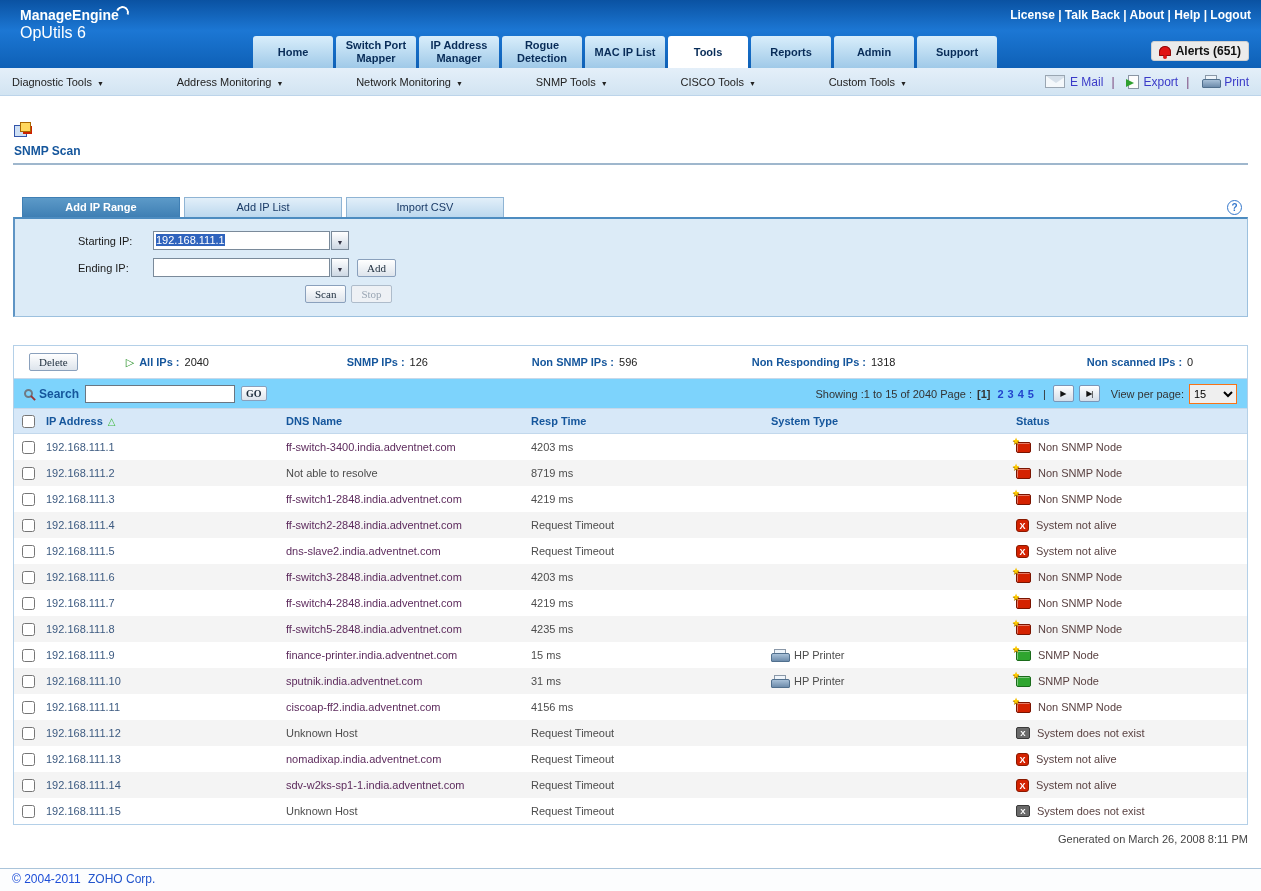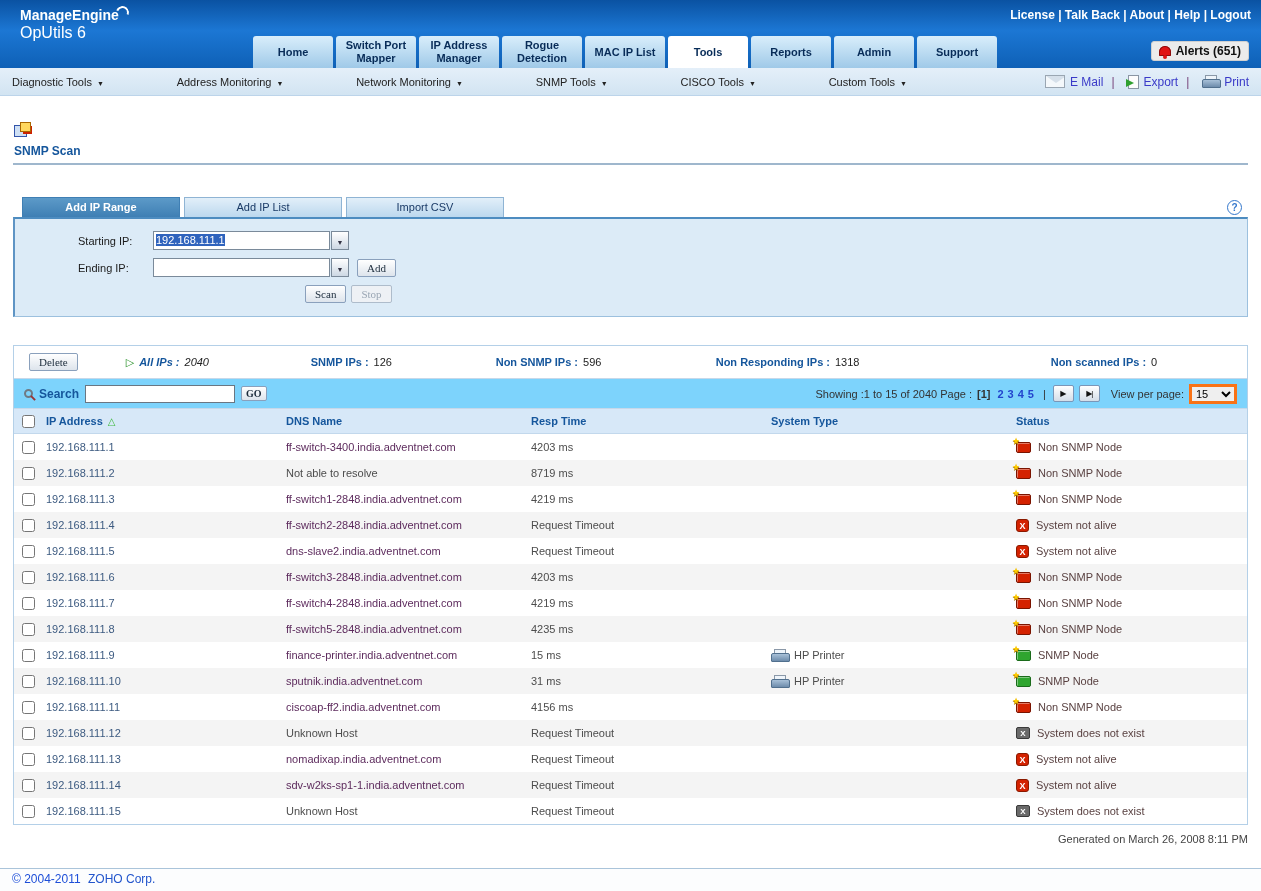--- a/index.html
+++ b/index.html
@@ -95,21 +95,21 @@
   .btn.add { margin-left:8px; }
   .form-row.buttons { margin:2px 0 0 242px; gap:5px; }
 
   
   .results { margin:28px 13px 0 13px; border:1px solid #b4d0e8; }
   .summary-row { height:33px; display:flex; align-items:center; background:#fff;
     border-bottom:1px solid #c6d8ea; }
   .btn.delete { margin-left:15px; }
   .stats { display:flex; flex:1; margin-left:48px; align-items:center; }
   .stat { display:flex; align-items:center; }
-  .stat:nth-child(1){ width:185px;font-style:italic; } .stat:nth-child(2){ width:185px; }
+  .stat:nth-child(1){ width:221px; } .stat:nth-child(2){ width:185px; }
   .stat:nth-child(3){ width:220px; } .stat:nth-child(4){ width:335px; } .stat:nth-child(5){ flex:1; }
   .stat-icon { display:none; }
   .stat-icon.play { display:inline-block; margin-right:5px; color:#1e8c1e; font-size:11px; }
   .stat-icon.play::before { content:"▷"; font-weight:bold; }
   .stat-label { font-weight:bold; color:#15569c; }
   .stat-value { color:#222; margin-left:5px; }
 
   .toolbar-row { height:30px; background:#7dd3fc; display:flex; align-items:center;
     justify-content:space-between; padding:0 10px; border-bottom:1px solid #c6d8ea; }
   .search { display:flex; align-items:center; gap:6px; }
@@ -122,21 +122,21 @@
   .btn.go { font-size:10px; font-weight:bold; padding:1px 4px; }
   .paging { display:flex; align-items:center; gap:5px; color:#333; }
   .paging .cur { font-weight:bold; }
   .page-link { color:#2244cc; font-weight:bold; cursor:pointer; margin:0 2px; }
   .pipe { margin:0 2px; }
   .pg-btn { width:21px; height:17px; background:linear-gradient(#ffffff,#d4dde8);
     border:1px solid #7a96b8; border-radius:2px; font-size:8px; color:#111; padding:0; cursor:pointer; }
   .pg-btn.next::after { content:"▶"; }
   .pg-btn.last::after { content:"▶|"; letter-spacing:-1px; }
   .vpp-label { margin-left:6px; }
-  .paging select { width:48px; height:20px; font-size:11px; border:3px solid #f97316; font-family:inherit; }
+  .paging select { width:48px; height:20px; font-size:11px; border:1px solid #f97316; font-family:inherit; }
 
   
   .table { width:100%; }
   .thead { display:flex; height:25px; align-items:center; background:#d7e8f8;
     border-bottom:1px solid #c2d8ec; font-weight:bold; color:#15569c; }
   .trow { display:flex; height:26px; align-items:center; }
   .tbody .trow:nth-child(even) { background:#f4f4f4; }
   .cell { padding-left:2px; }
   .c-check { width:30px; padding-left:8px; display:flex; align-items:center; }
   .c-check input { width:13px; height:13px; margin:0; }

